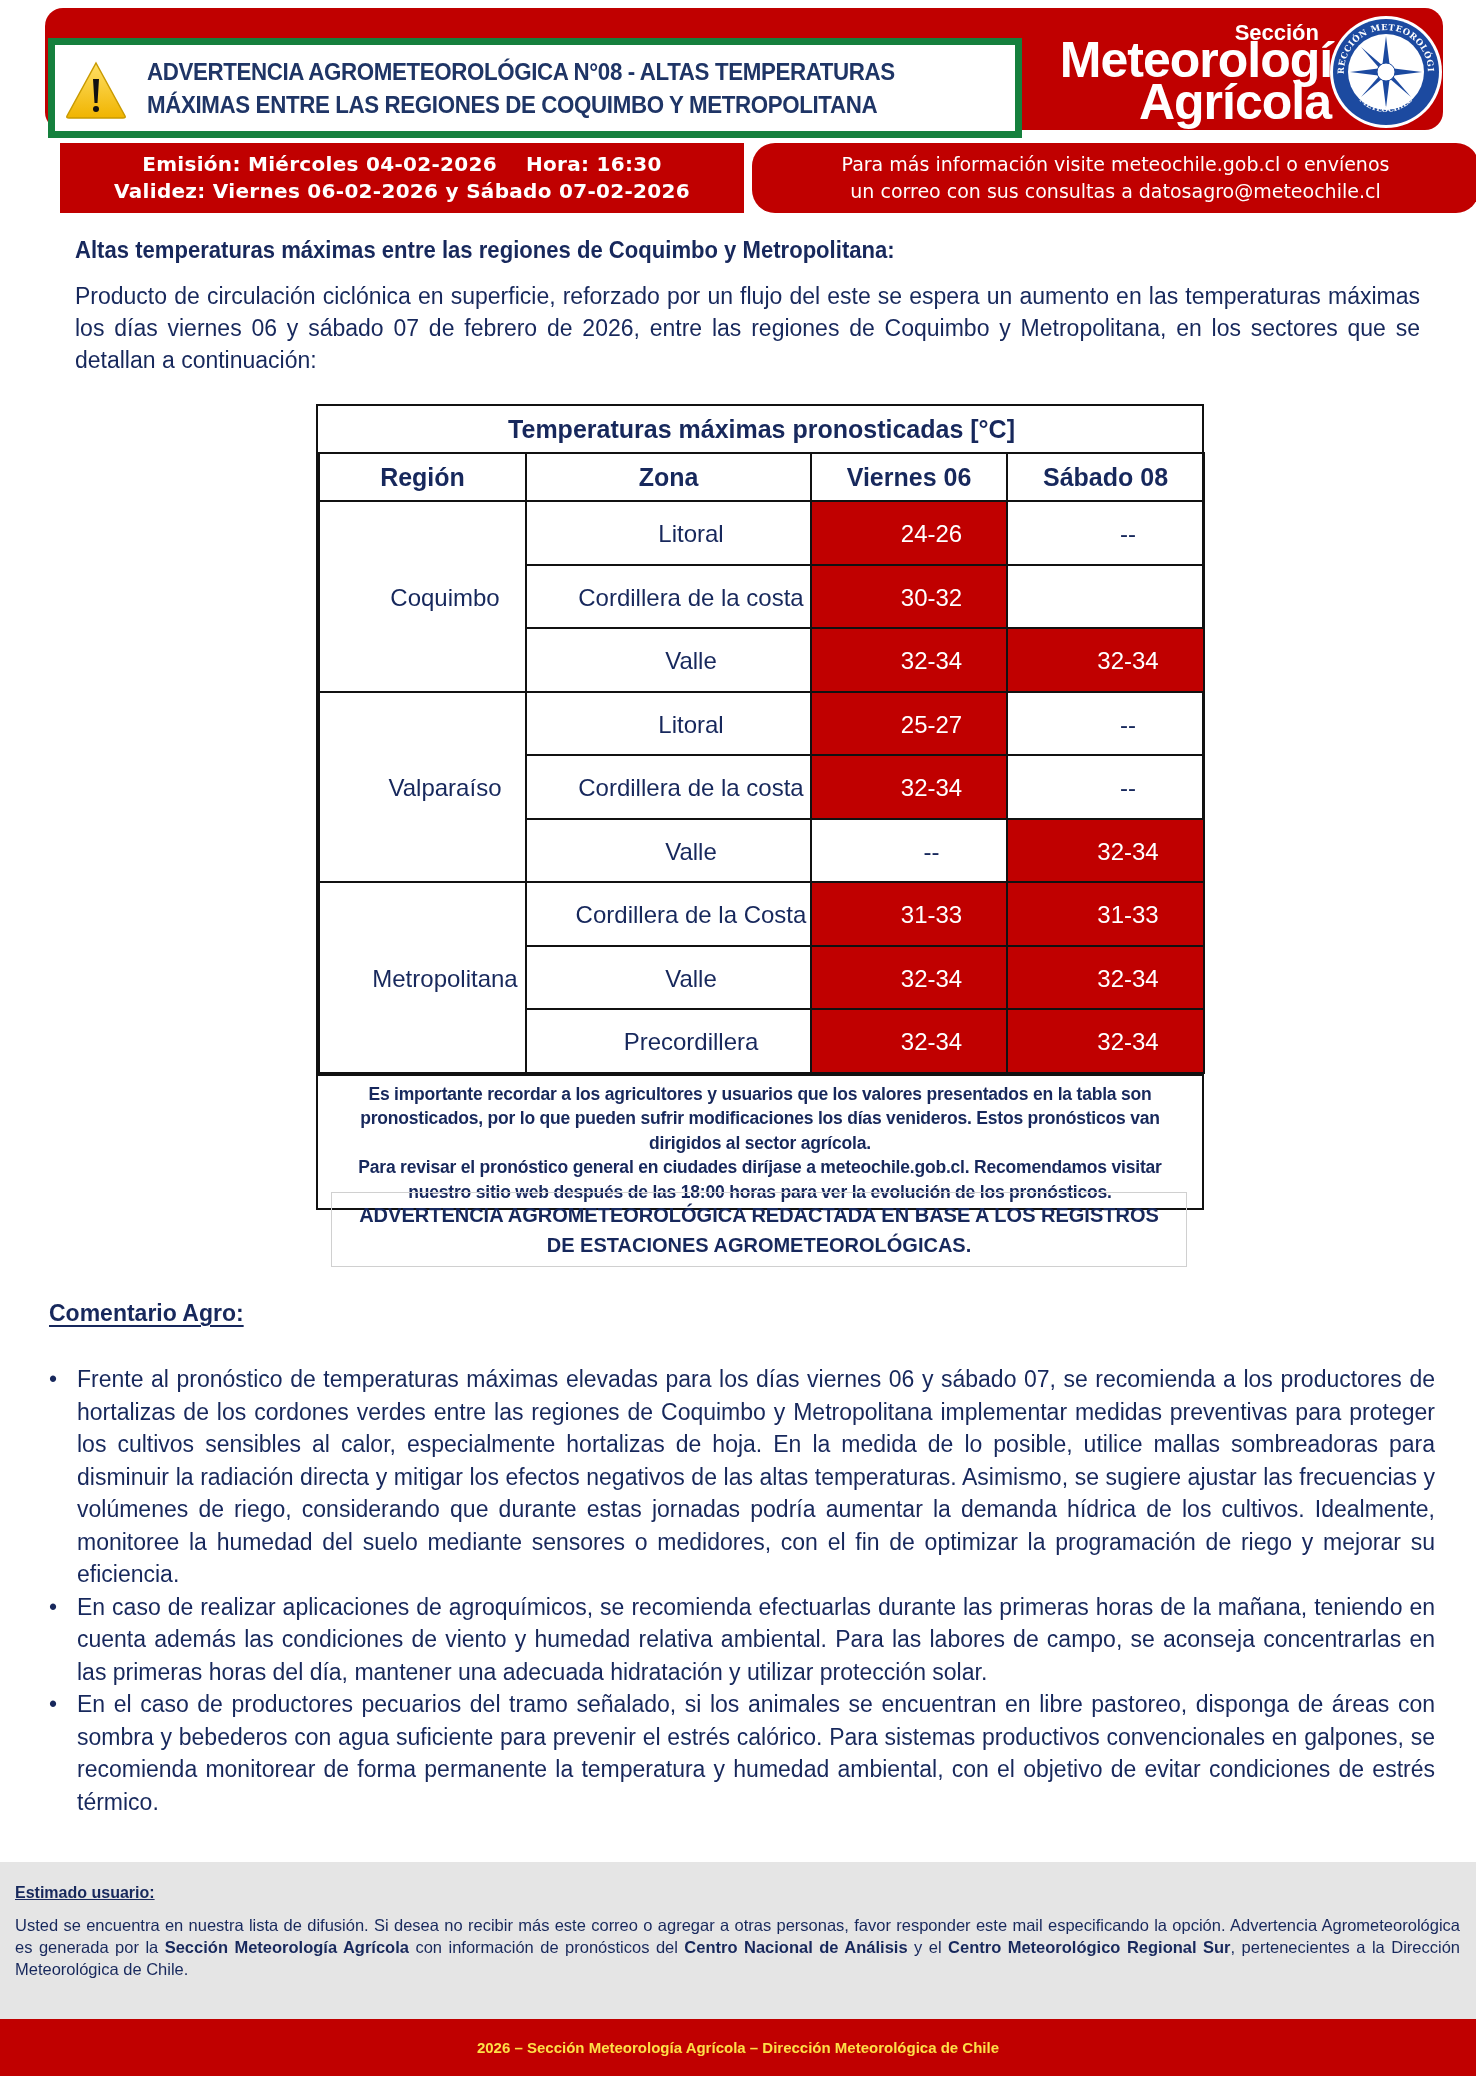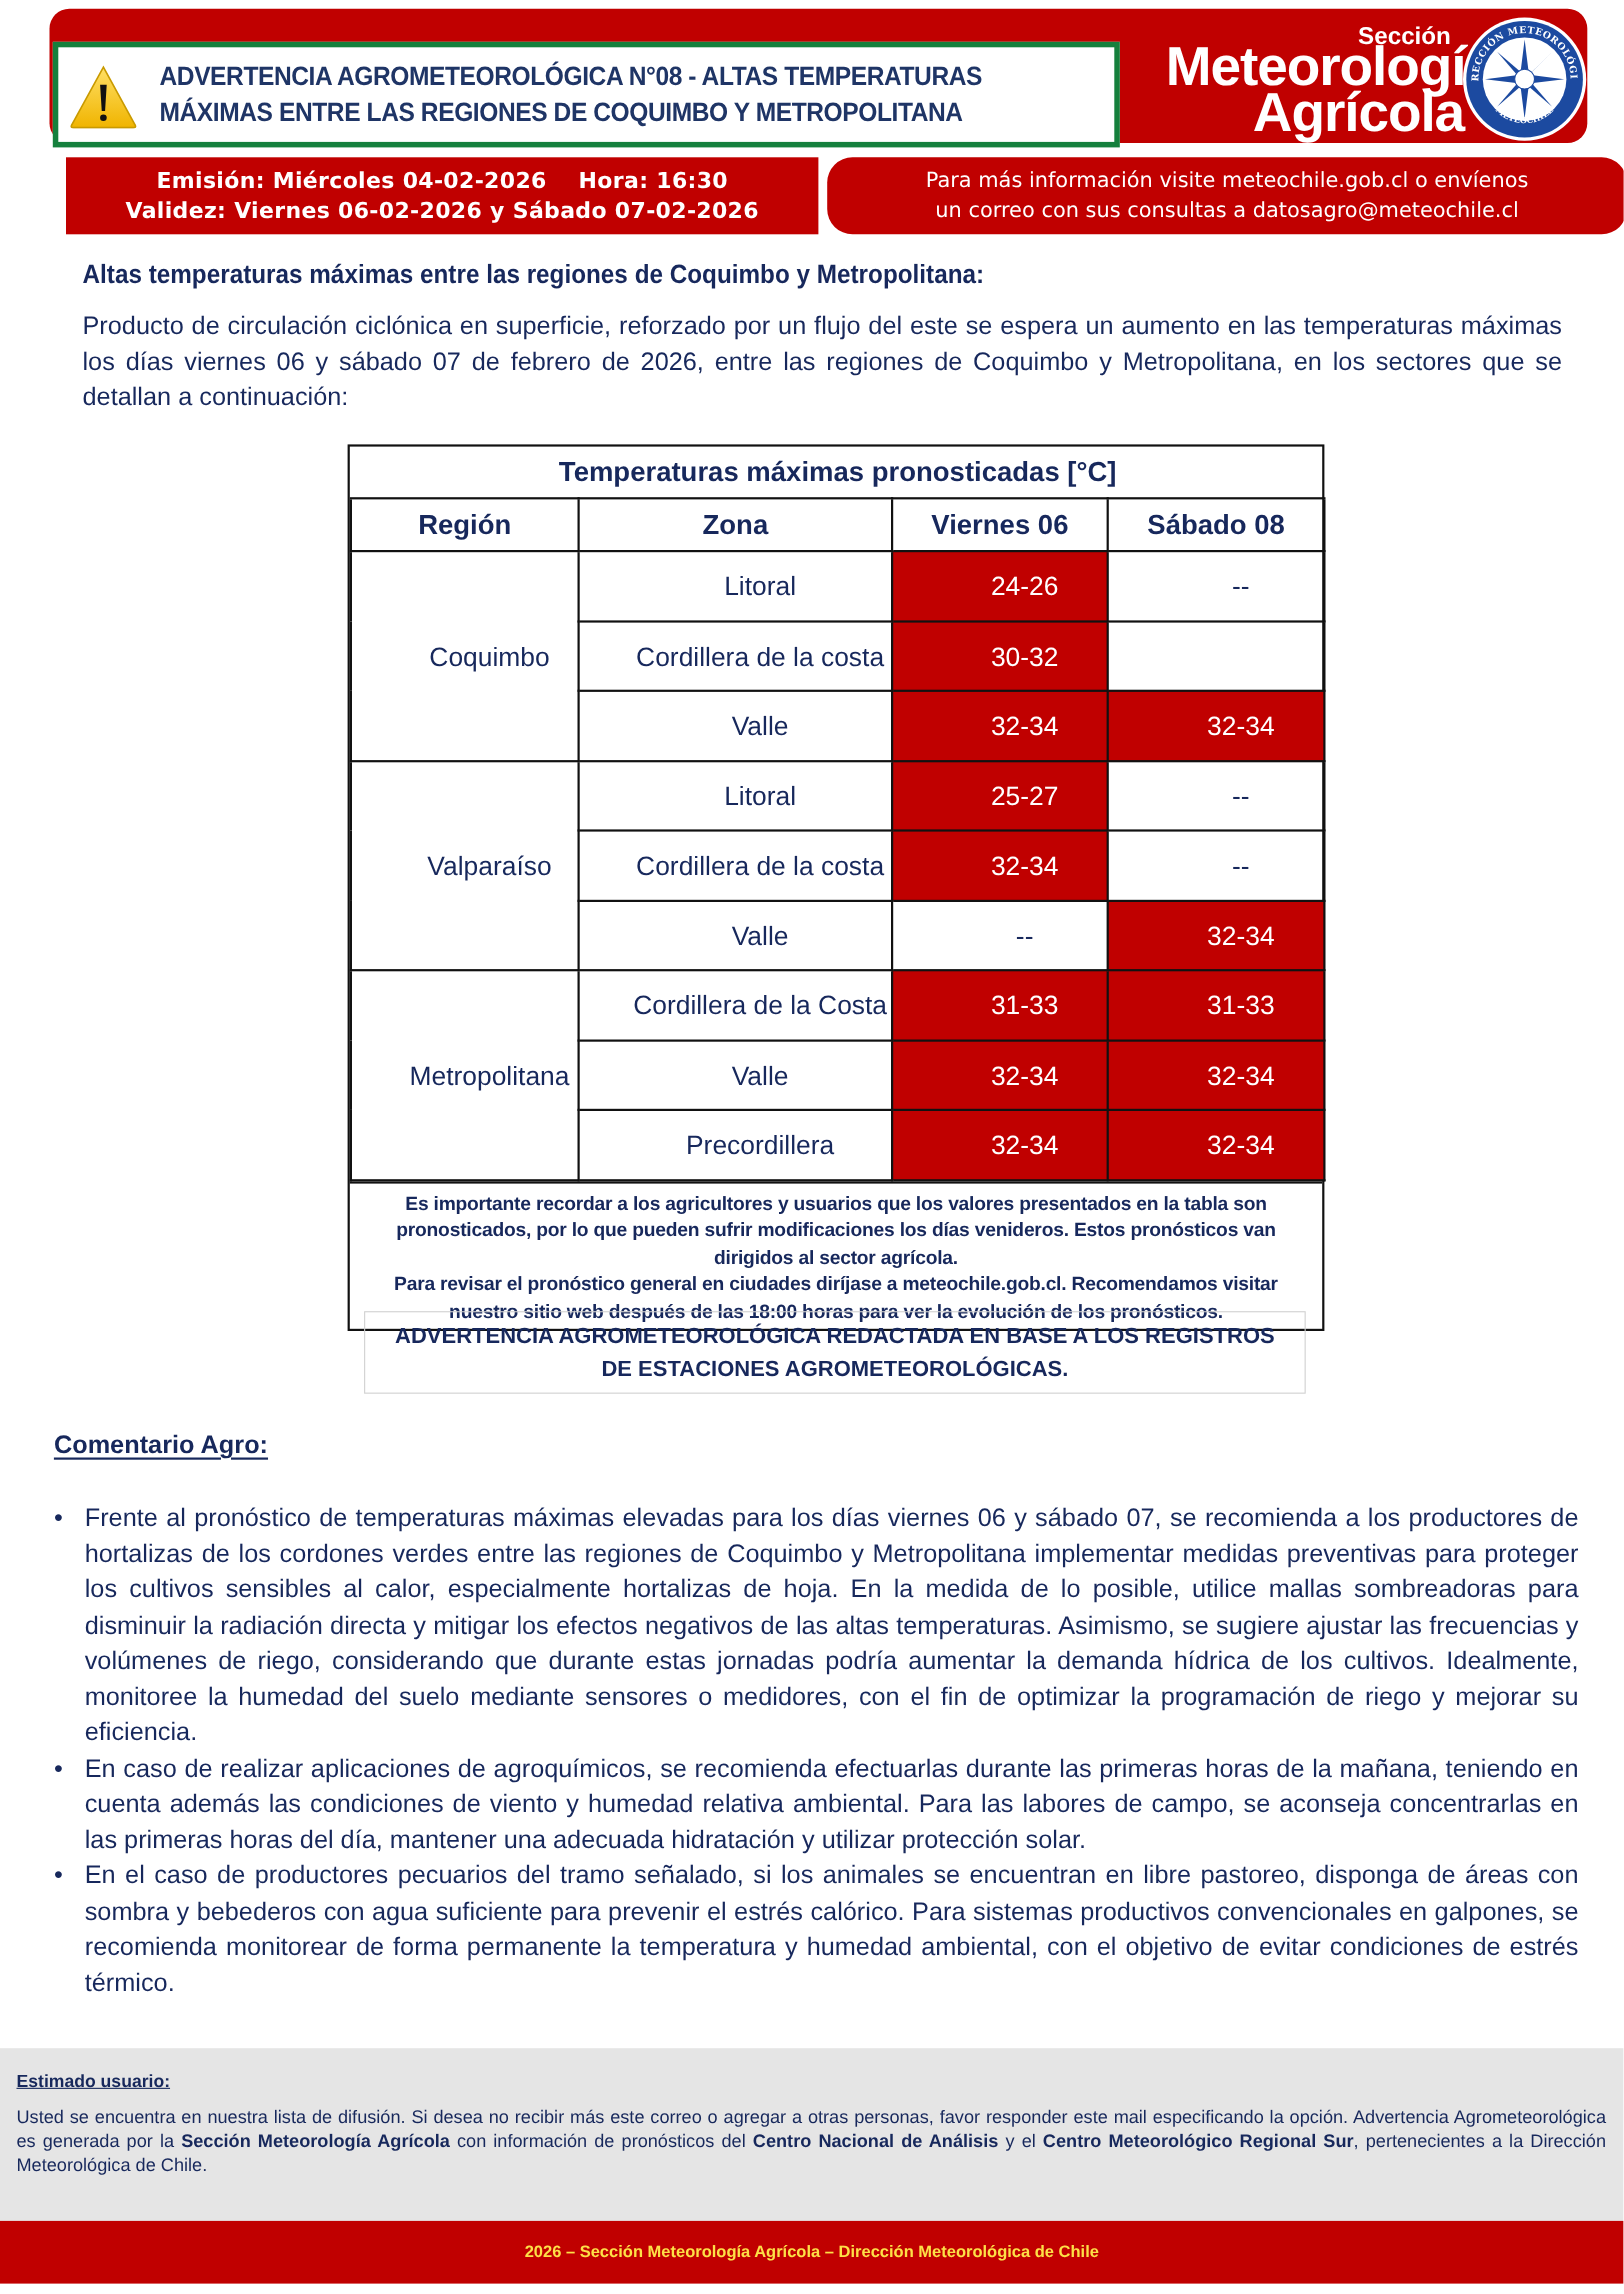--- a/index.html
+++ b/index.html
@@ -6,21 +6,21 @@
   body {
     width: 1476px; height: 2085px; position: relative; background: #ffffff;
     font-family: "Liberation Sans Narrow", "Liberation Sans", sans-serif;
     color: #1a2a5e; overflow: hidden;
   }
   .abs { position: absolute; }
   .red { background: #c00000; }
 
   
   #header-band { left: 45px; top: 8px; width: 1398px; height: 122px; border-radius: 18px; background: #c00000; }
-  #title-box { left: 48px; top: 38px; width: 960px; height: 86px; background: #fff; border: 5px solid #15803d; }
+  #title-box { left: 48px; top: 38px; width: 960px; height: 86px; background: #fff; border: 7px solid #15803d; }
   #warning-icon { left: 10px; top: 16px; width: 62px; height: 58px; }
   #title-text { left: 92px; top: 10px; width: 860px; font-family: "Liberation Sans", sans-serif; font-weight: bold; font-size: 24px; line-height: 33px; letter-spacing: -0.4px; color: #1f3566; transform: scaleX(0.93); transform-origin: left; white-space: nowrap; }
   #brand-seccion { right: 157px; top: 20px; font-family: "Liberation Sans", sans-serif; font-weight: bold; font-size: 22px; color: #fff; }
   #brand-line1 { right: 117px; top: 38px; font-family: "Liberation Sans", sans-serif; font-weight: bold; font-size: 50px; line-height: 44px; color: #fff; letter-spacing: -1px; }
   #brand-line2 { right: 145px; top: 80px; font-family: "Liberation Sans", sans-serif; font-weight: bold; font-size: 50px; line-height: 44px; color: #fff; letter-spacing: -1px; }
   #logo { left: 1328px; top: 14px; width: 116px; height: 116px; }
 
   
   .info-box { top: 143px; height: 70px; color: #fff; text-align: center; font-size: 22px; line-height: 27px; padding-top: 8px; box-sizing: border-box; }
   #emission-box { left: 60px; width: 684px; font-family: "DejaVu Sans", sans-serif; font-weight: bold; font-size: 20px; letter-spacing: 0.3px; }

